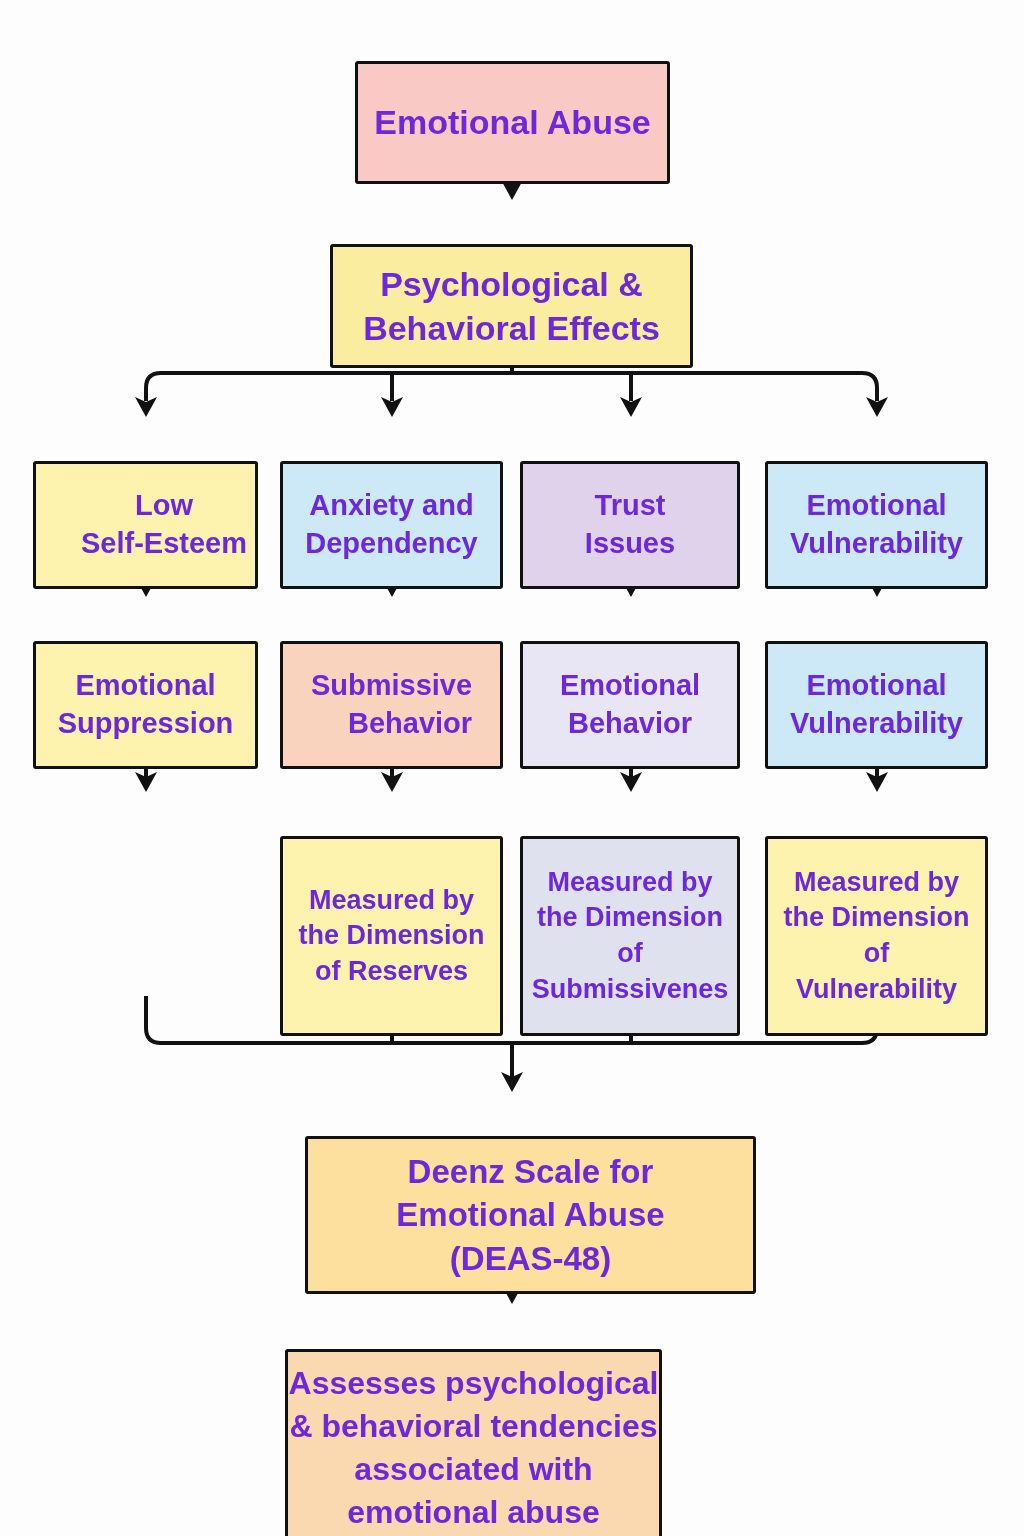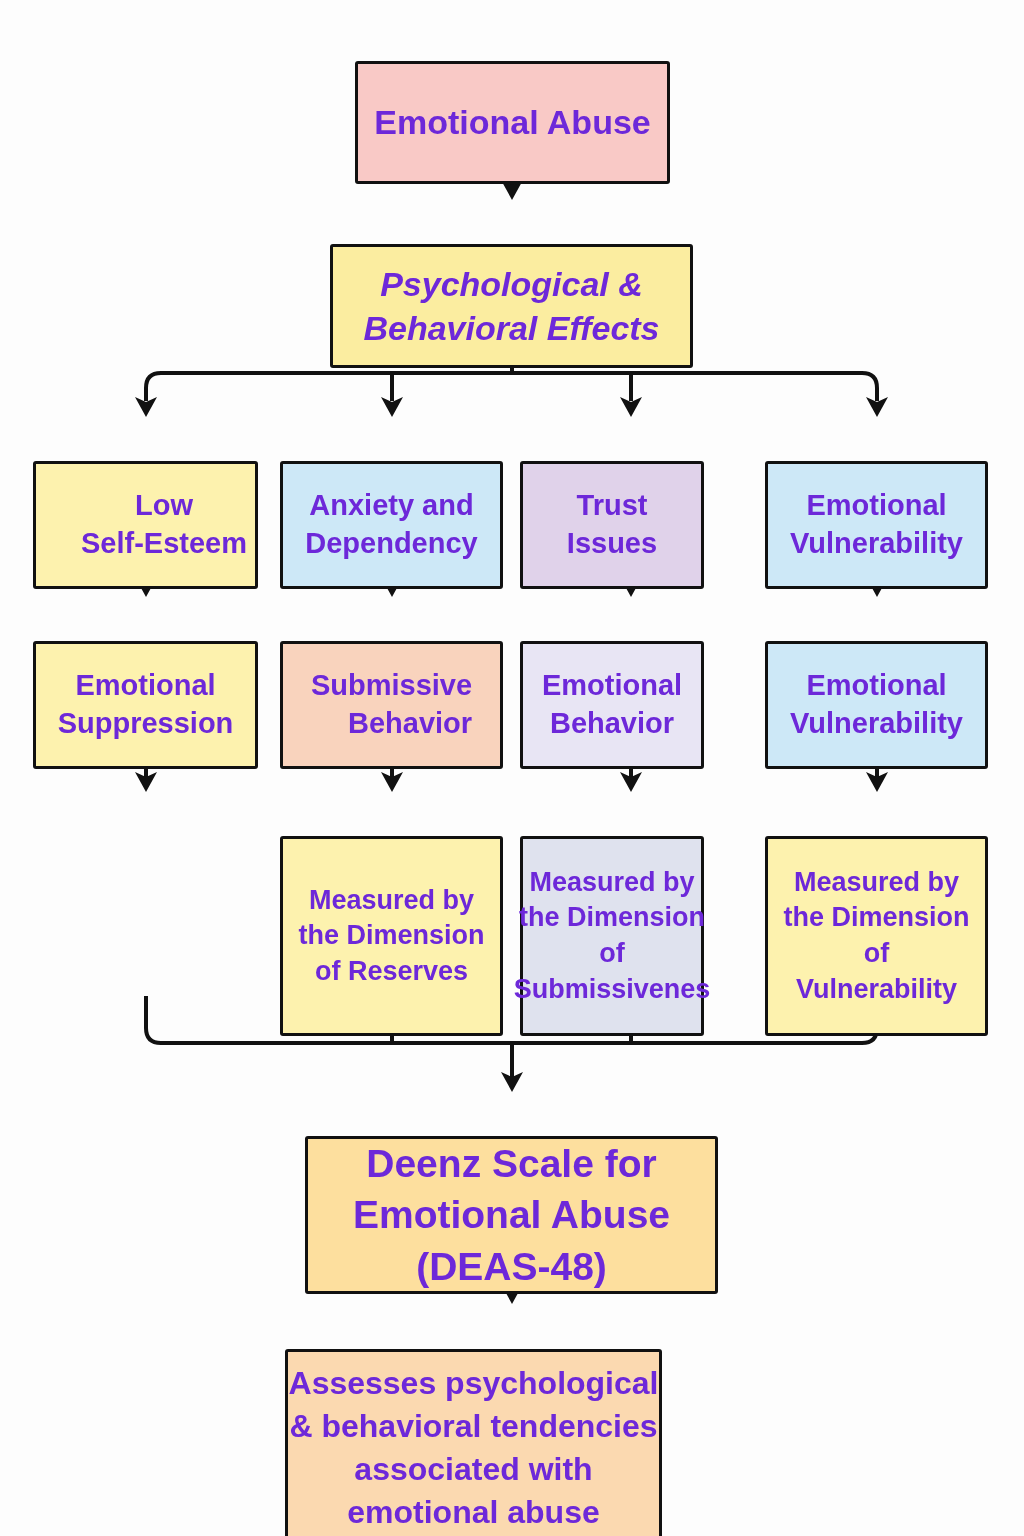--- a/index.html
+++ b/index.html
@@ -20,29 +20,29 @@
     display:flex;align-items:center;justify-content:center;
     text-align:center;
     color:#6d28d9;
     font-weight:bold;
     white-space:pre;
     line-height:1.3;
     box-sizing:border-box;
     margin-top:41px;
   }
   .root{left:355px;top:20px;width:315px;height:123px;font-size:34px;}
-  .effects{left:330px;top:203px;width:363px;height:124px;font-size:34px;font-style:italic;}
+  .effects{left:330px;top:203px;width:363px;height:124px;font-size:34px;}
   .c1{left:33px;width:225px;}
   .c2{left:280px;width:223px;}
-  .c3{left:520px;width:184px;}
+  .c3{left:520px;width:220px;}
   .c4{left:765px;width:223px;}
   .r1{top:420px;height:128px;font-size:29px;}
   .r2{top:600px;height:128px;font-size:29px;}
   .r3{top:795px;height:200px;font-size:27px;line-height:1.32;}
-  .scale{left:305px;top:1095px;width:413px;height:158px;font-size:39px;line-height:1.32;text-align:center;}
+  .scale{left:305px;top:1095px;width:451px;height:158px;font-size:33px;line-height:1.32;text-align:center;}
   .assessment{left:285px;top:1308px;width:377px;height:198px;font-size:32px;line-height:1.35;}
 </style>
 </head>
 <body>
 
 <div class="canvas">
 
   <svg class="connectors" viewBox="0 0 1024 1536" xmlns="http://www.w3.org/2000/svg">
 
     <path class="line" d="M512,144 V186"></path>

